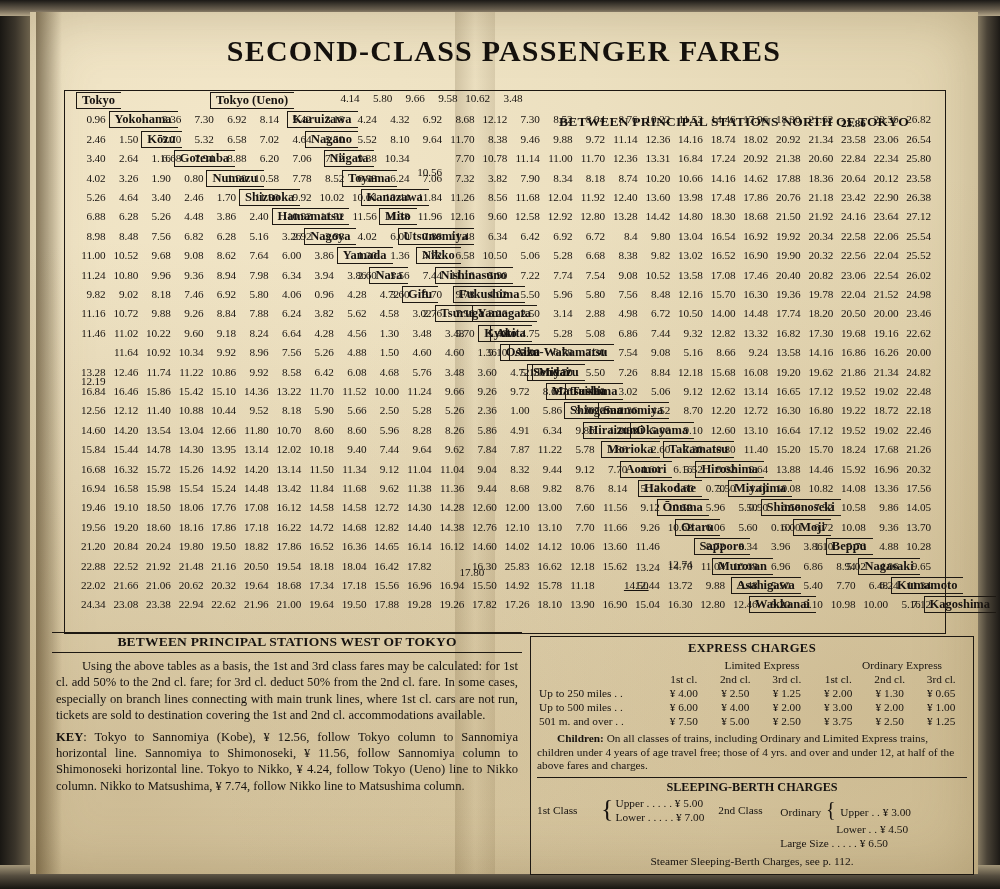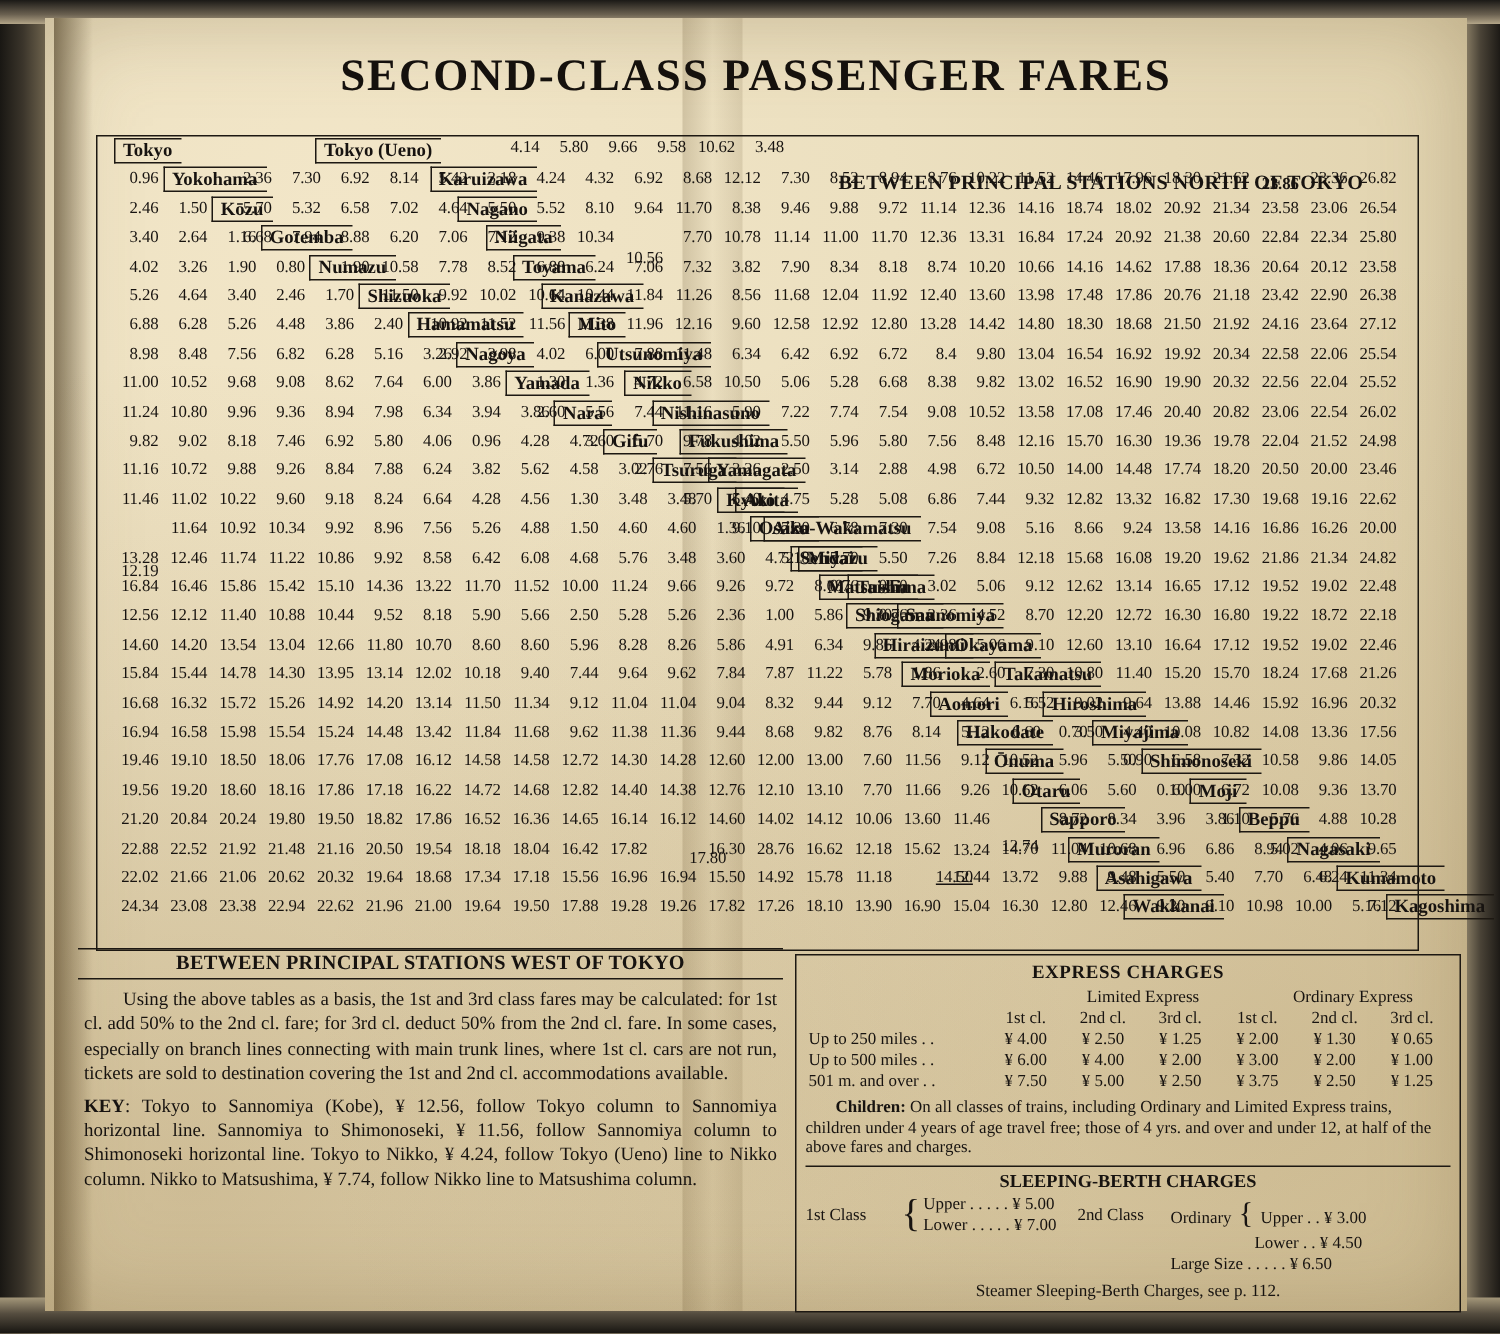--- a/index.html
+++ b/index.html
@@ -549,21 +549,21 @@
           <div class="num" style="left: 115.8px; top: 485.6px; width: 29.6px;">21.48</div>
           <div class="num" style="left: 148.4px; top: 485.6px; width: 29.6px;">21.16</div>
           <div class="num" style="left: 181px; top: 485.6px; width: 29.6px;">20.50</div>
           <div class="num" style="left: 213.6px; top: 485.6px; width: 29.6px;">19.54</div>
           <div class="num" style="left: 246.2px; top: 485.6px; width: 29.6px;">18.18</div>
           <div class="num" style="left: 278.8px; top: 485.6px; width: 29.6px;">18.04</div>
           <div class="num" style="left: 311.4px; top: 485.6px; width: 29.6px;">16.42</div>
           <div class="num" style="left: 344px; top: 485.6px; width: 29.6px;">17.82</div>
           <div class="num" style="left: 376.6px; top: 492px; width: 29.6px; margin-left: 20px;">17.80</div>
           <div class="num" style="left: 409.2px; top: 485.6px; width: 29.6px;">16.30</div>
-          <div class="num" style="left: 441.8px; top: 485.6px; width: 29.6px;">28.76</div>
+          <div class="num" style="left: 441.8px; top: 485.6px; width: 29.6px;">25.83</div>
           <div class="num" style="left: 474.4px; top: 485.6px; width: 29.6px;">16.62</div>
           <div class="num" style="left: 507px; top: 485.6px; width: 29.6px;">12.18</div>
           <div class="num" style="left: 539.6px; top: 485.6px; width: 29.6px;">15.62</div>
           <div class="num" style="left: 572.2px; top: 487px; width: 29.6px;">13.24</div>
           <div class="num" style="left: 604.8px; top: 485.6px; width: 29.6px;">14.70</div>
           <div class="num" style="left: 637.4px; top: 485.6px; width: 29.6px;">11.04</div>
           <div class="num" style="left: 670px; top: 485.6px; width: 29.6px;">10.68</div>
           <div class="num" style="left: 702.6px; top: 485.6px; width: 29.6px;">6.96</div>
           <div class="num" style="left: 735.2px; top: 485.6px; width: 29.6px;">6.86</div>
           <div class="num" style="left: 767.8px; top: 485.6px; width: 29.6px;">8.94</div>

